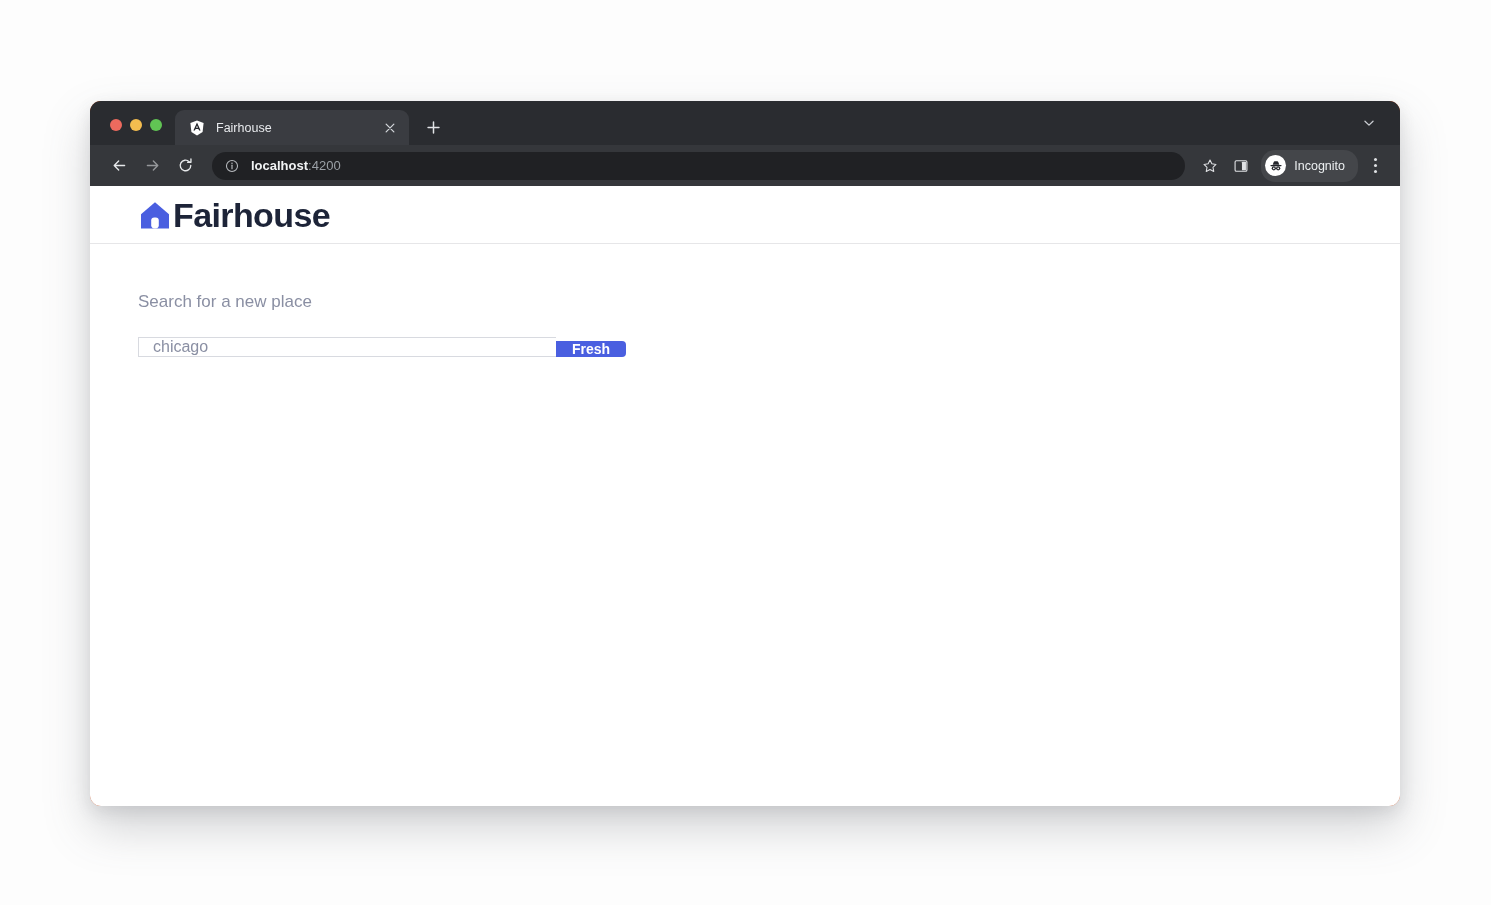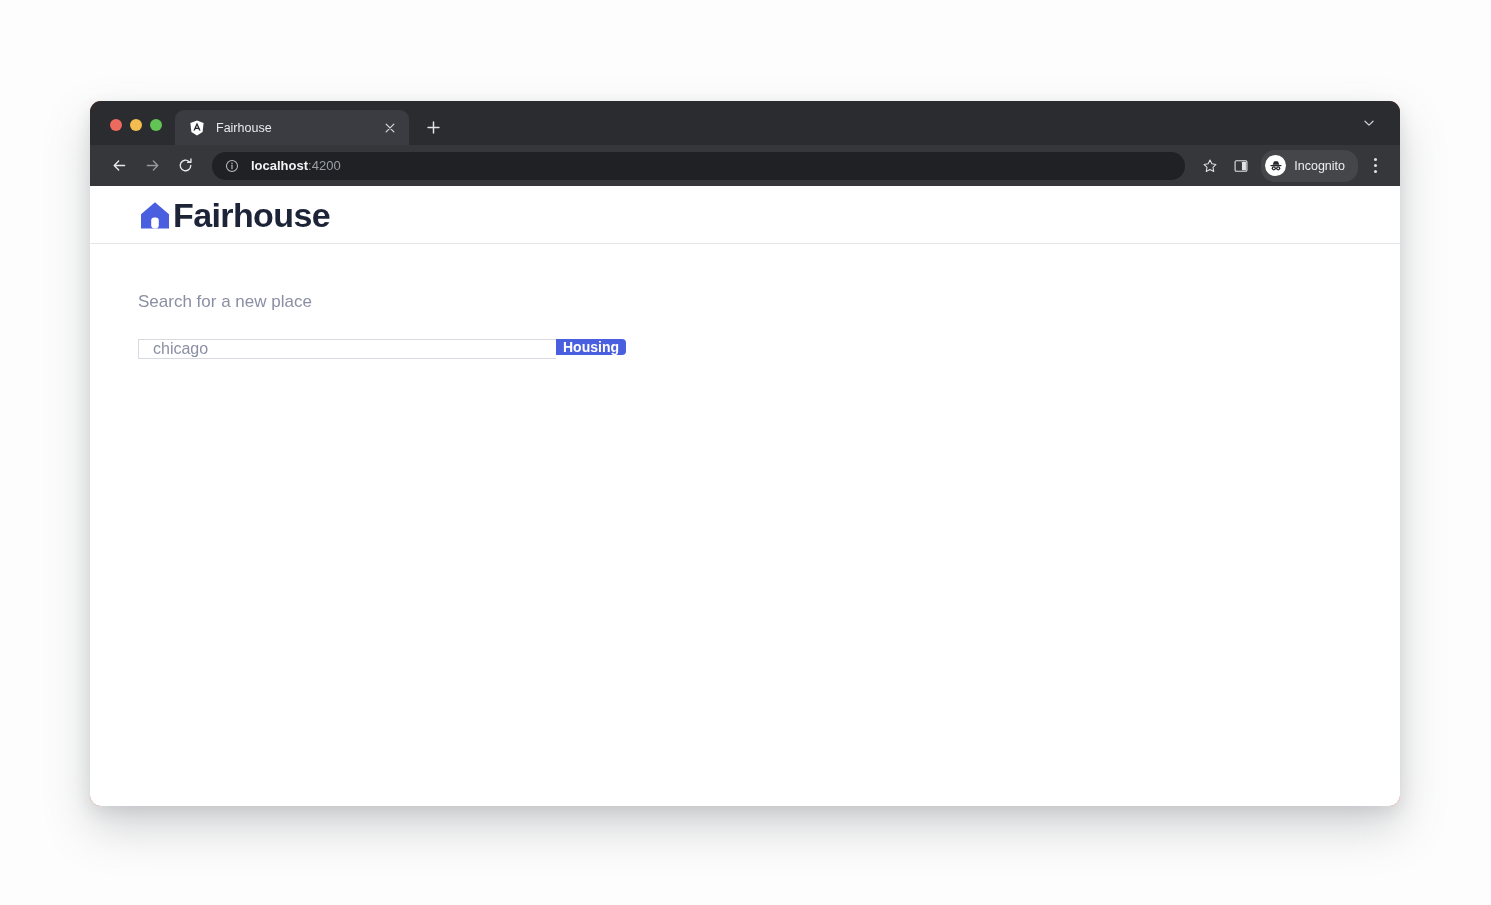--- a/index.html
+++ b/index.html
@@ -247,25 +247,25 @@
     line-height: 1;
     margin-left: 1px;
   }
 
   .content {
     padding: 48px 0 0 48px;
   }
   .search-label {
     font-size: 17px;
     color: #8a8fa3;
-    margin-bottom: 27px;
+    margin-bottom: 3px;
   }
   .search-row {
     display: flex;
-    align-items: flex-start;
+    align-items: flex-end;
     width: 488px;
     height: 42px;
     border-radius: 14px;
   }
   .search-input {
     flex: 1;
     border: 1px solid #d8dae0;
     border-right: none;
     background: #ffffff;
     font-family: "Liberation Sans", sans-serif;
@@ -422,20 +422,20 @@
         </span>
         <span class="brand-name">Fairhouse</span>
       </div>
     </header>
 
     <main class="content">
       <div class="search-label">Search for a new place</div>
 
       <div class="search-row">
         <input class="search-input" type="text" placeholder="chicago" style="">
-        <button class="search-button">Housing</button>
+        <button class="search-button">Fresh</button>
       </div>
 
       <ul class="results-list"></ul>
     </main>
 
   </div>
 </div>
 
 </body></html>

